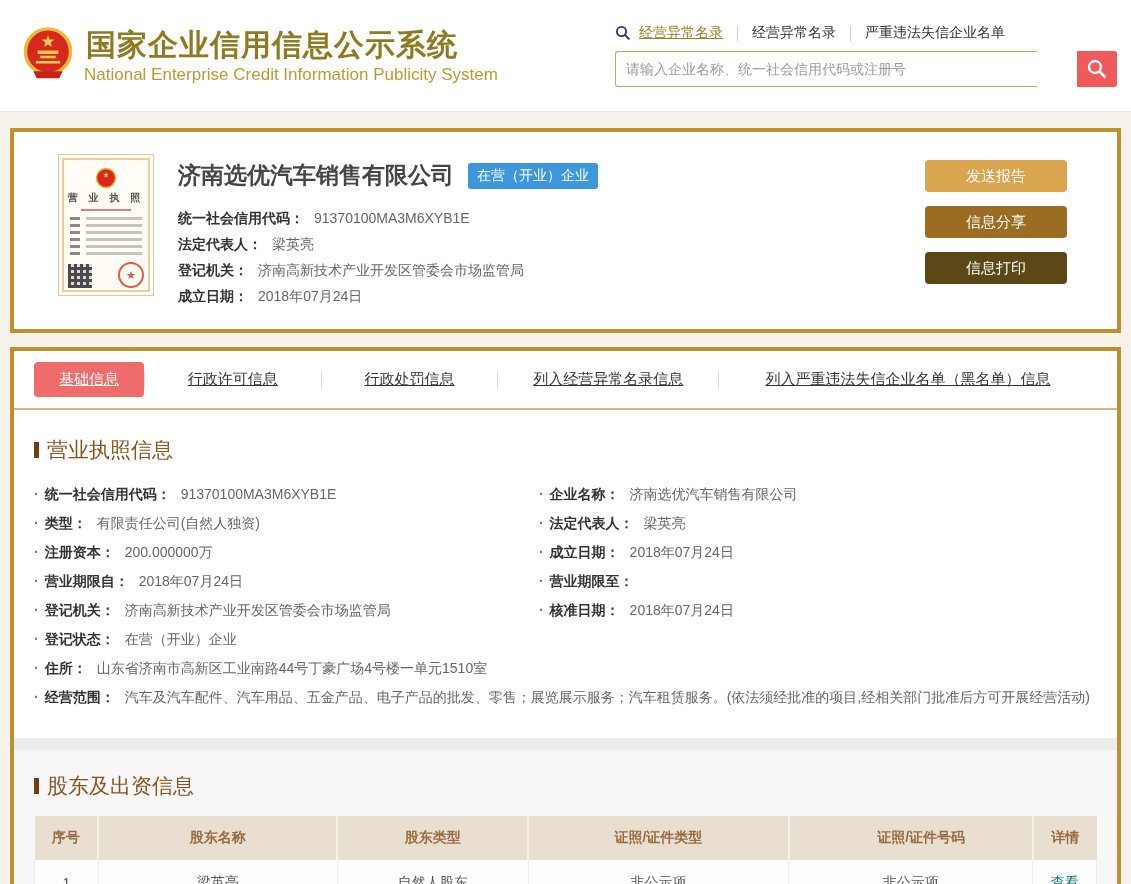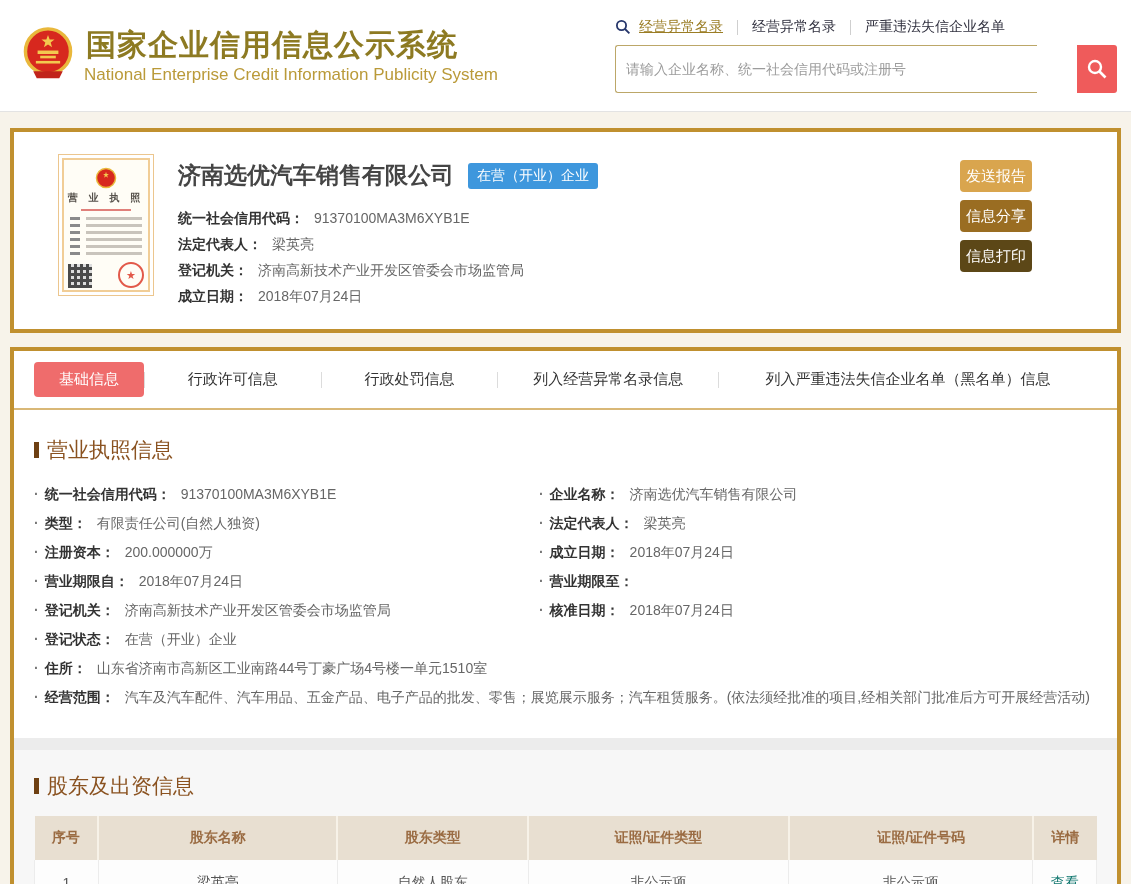--- a/index.html
+++ b/index.html
@@ -18,21 +18,21 @@
   .logo { margin:0 6px 0 12px; flex:none; }
   .title-block { margin-left:4px; }
   .site-title { margin:2px; font-size:30px; font-weight:bold; color:#8d7a22; letter-spacing:1px; line-height:34px;}
   .site-subtitle { font-size:17px; color:#ba9a39; margin-top:3px; }
   .header-right { margin-left:auto; width:502px; margin-right:4px; }
   .nav { display:flex; align-items:center; font-size:14px; color:#31313f; margin-bottom:9px; }
   .nav-search-icon { margin-right:8px; flex:none; display:flex; }
   .nav-link { cursor:pointer; }
   .nav-link.active { color:#9b7d25; text-decoration:underline; }
   .nav-sep { width:1px; height:15px; background:#cfcfcf; margin:0 14px; }
-  .searchbar { display:flex; height:48px;gap:40px; }
+  .searchbar { display:flex; height:36px;gap:40px; }
   .search-input {
     flex:1; border:1px solid #bca768; border-right:none; border-radius:3px 0 0 3px;
     padding:0 10px; font-size:14px; color:#333; outline:none; background:#fff;
   }
   .search-input::placeholder { color:#9c9c9c; }
   .search-btn {
     width:40px; background:#ef5b5b; border:none; border-radius:0 3px 3px 0;
     display:flex; align-items:center; justify-content:center; cursor:pointer; padding:0;
   }
   
@@ -64,29 +64,29 @@
   }
   .company-info { margin-left:24px; flex:1; min-width:0; }
   .company-name-row { display:flex; align-items:center; margin:6px 0 14px; }
   .company-name { margin:0; font-size:23px; font-weight:bold; color:#454545; }
   .status-badge {
     background:#3e97dd; color:#fff; font-size:14px; padding:4px 9px;
     border-radius:3px; margin-left:14px; white-space:nowrap;
   }
   .cc-row { font-size:14px; line-height:26px; color:#666; white-space:nowrap; }
   .cc-label { font-weight:bold; color:#333; margin-right:10px; }
-  .card-buttons { width:142px; flex:none; display:flex; flex-direction:column; gap:8px; margin:6px 30px 0 10px;align-items:center; }
+  .card-buttons { width:142px; flex:none; display:flex; flex-direction:column; gap:14px; margin:6px 30px 0 10px; }
   .card-btn { height:32px; border:none; border-radius:4px; color:#fff; font-size:15px; cursor:pointer; font-family:inherit; }
   .btn-report { background:#d9a54e; }
   .btn-share  { background:#9a6d22; }
   .btn-print  { background:#5c4717; }
   
   .tabs-box { margin-top:14px; min-height:560px; padding-bottom:0; }
   .tabs { display:flex; align-items:center; padding:11px 20px; border-bottom:2px solid #d9b877; }
-  .tab { font-size:15px; color:#333; text-align:center; cursor:pointer; white-space:nowrap; }
+  .tab { font-size:15px; color:#333; text-align:center; cursor:pointer; white-space:nowrap;text-decoration:underline; }
   .tab.active { background:#ef6c6c; color:#fff; border-radius:4px; padding:8px 25px; flex:none; }
   .tab-sep { width:1px; height:16px; background:#dcdcdc; flex:none; }
   .tab-b { flex:1.00; } .tab-c { flex:1.00; } .tab-d { flex:1.25; } .tab-e { flex:2.15; }
   
   .content { padding:16px 20px 26px; }
   .sec-title { display:flex; align-items:center; font-size:21px; color:#8a5220; margin:10px 0 16px; }
   .sec-bar { width:5px; height:16px; background:#6e4012; margin-right:8px; flex:none; }
   .info-cols { display:flex; }
   .col-left { width:47.5%; flex:none; }
   .col-right { flex:1; min-width:0; }

